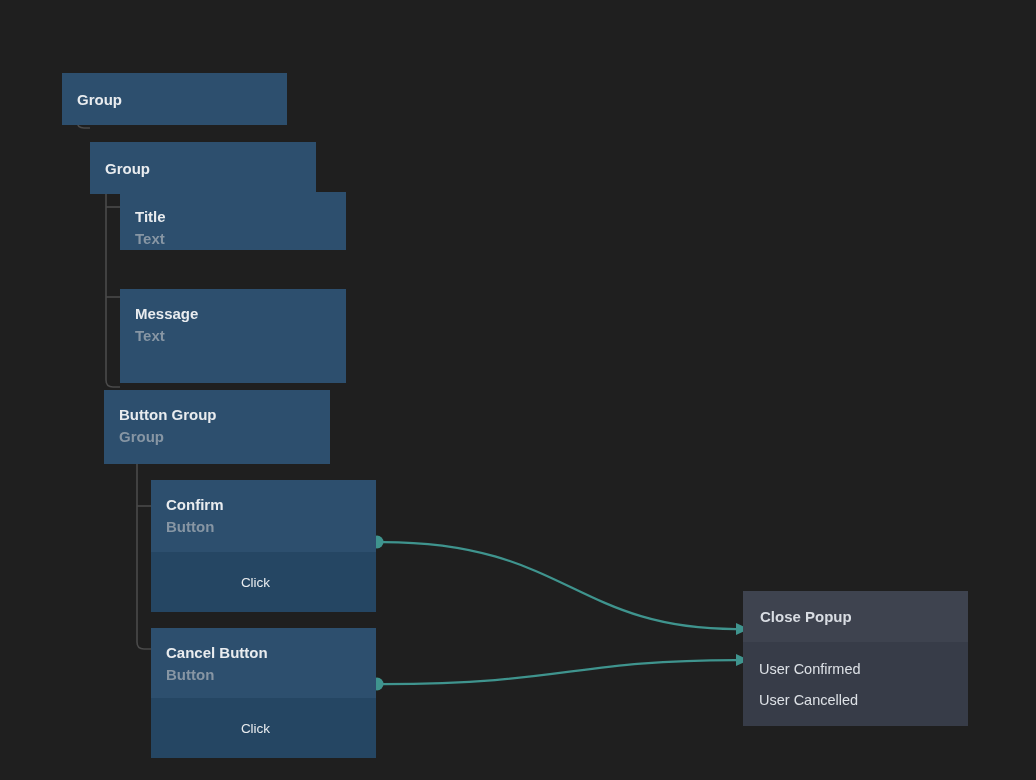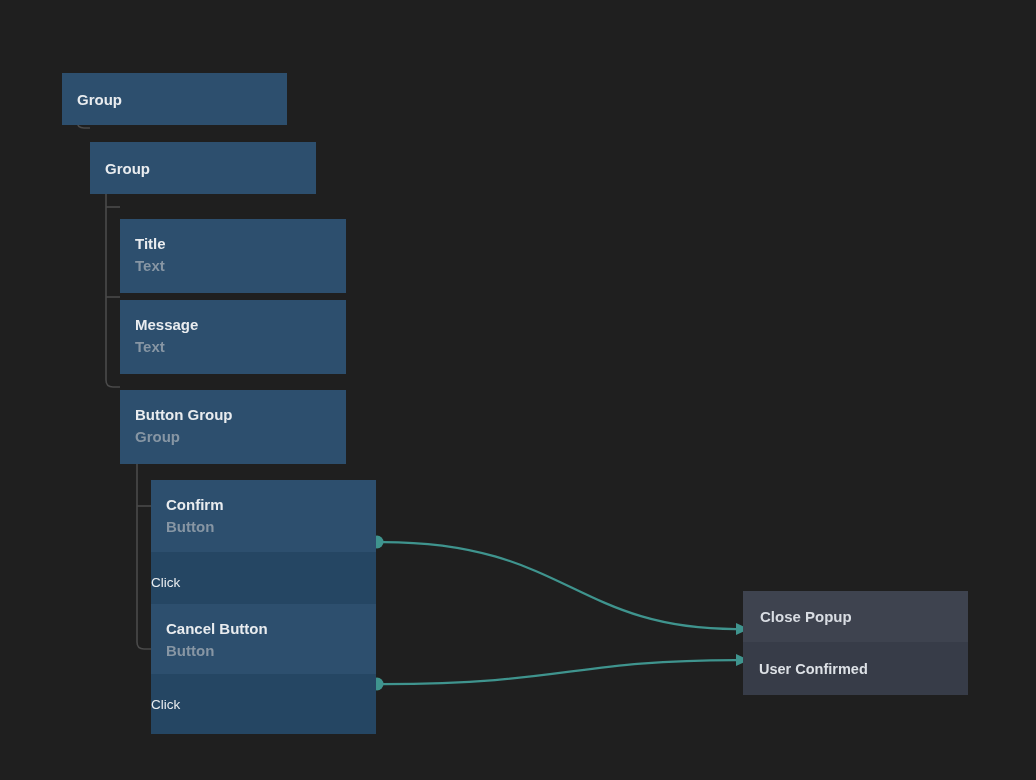--- a/index.html
+++ b/index.html
@@ -42,42 +42,42 @@
     font-size:15px;font-weight:700;line-height:23px;
     white-space:nowrap;
   }
   .btn-node{background:transparent;border-radius:6px;}
   .btn-head{
     background:var(--element-node-header);
     padding:14px 15px 0 15px;
   }
   .btn-body{
     background:var(--element-node-body);
-    display:flex;align-items:center;justify-content:flex-start;
+    display:flex;align-items:center;justify-content:center;
     padding-right:16px;
   }
   .port-label{
     color:var(--title-text);
     font-size:13.5px;font-weight:400;
   }
   .action-node{background:transparent;}
   .action-head{
     background:var(--action-node-header);
     height:51px;display:flex;align-items:center;padding-left:17px;
     color:var(--action-title-text);
     font-size:15px;font-weight:600;
   }
   .action-body{
     background:var(--action-node-body);
     padding:11px 0 11px 0;
   }
   .input-row{
     height:31px;display:flex;align-items:center;padding-left:16px;
     color:var(--input-text);
-    font-size:14.5px;font-weight:700;
+    font-size:14.5px;font-weight:400;
   }
 </style>
 </head>
 <body>
 
 <div class="canvas">
 
   <svg class="overlay" width="1036" height="780">
 
     <path class="tree" d="M77,85 L77,121 Q77,128 84,128 L90,128"></path>
@@ -97,55 +97,56 @@
   </svg>
 
   <div class="node blue-node single-line" style="left:62px;top:33px;width:225px;height:52px">
     <div class="node-title">Group</div>
   </div>
 
   <div class="node blue-node single-line" style="left:90px;top:102px;width:226px;height:52px">
     <div class="node-title">Group</div>
   </div>
 
-  <div class="node blue-node two-line" style="left:120px;top:179px;width:226px;height:74px">
+  <div class="node blue-node two-line" style="left:120px;top:152px;width:226px;height:58px">
     <div class="node-title">Title</div>
     <div class="node-subtitle">Text</div>
   </div>
 
-  <div class="node blue-node two-line" style="left:120px;top:260px;width:226px;height:74px">
+  <div class="node blue-node two-line" style="left:120px;top:249px;width:226px;height:94px">
     <div class="node-title">Message</div>
     <div class="node-subtitle">Text</div>
   </div>
 
-  <div class="node blue-node two-line" style="left:120px;top:350px;width:226px;height:74px">
+  <div class="node blue-node two-line" style="left:104px;top:350px;width:226px;height:74px">
     <div class="node-title">Button Group</div>
     <div class="node-subtitle">Group</div>
   </div>
 
   <div class="node btn-node" style="left:151px;top:440px;width:225px">
     <div class="btn-head" style="height:72px">
       <div class="node-title">Confirm</div>
       <div class="node-subtitle">Button</div>
     </div>
     <div class="btn-body" style="height:60px">
       <span class="port-label">Click</span>
     </div>
   </div>
 
-  <div class="node btn-node" style="left:151px;top:564px;width:225px">
+  <div class="node btn-node" style="left:151px;top:588px;width:225px">
     <div class="btn-head" style="height:70px">
       <div class="node-title">Cancel Button</div>
       <div class="node-subtitle">Button</div>
     </div>
     <div class="btn-body" style="height:60px">
       <span class="port-label">Click</span>
     </div>
   </div>
 
   <div class="node action-node" style="left:743px;top:551px;width:225px">
     <div class="action-head">Close Popup</div>
     <div class="action-body">
       <div class="input-row">User Confirmed</div>
+      <div class="input-row">User Cancelled</div>
     </div>
   </div>
 
 </div>
 
 </body></html>

